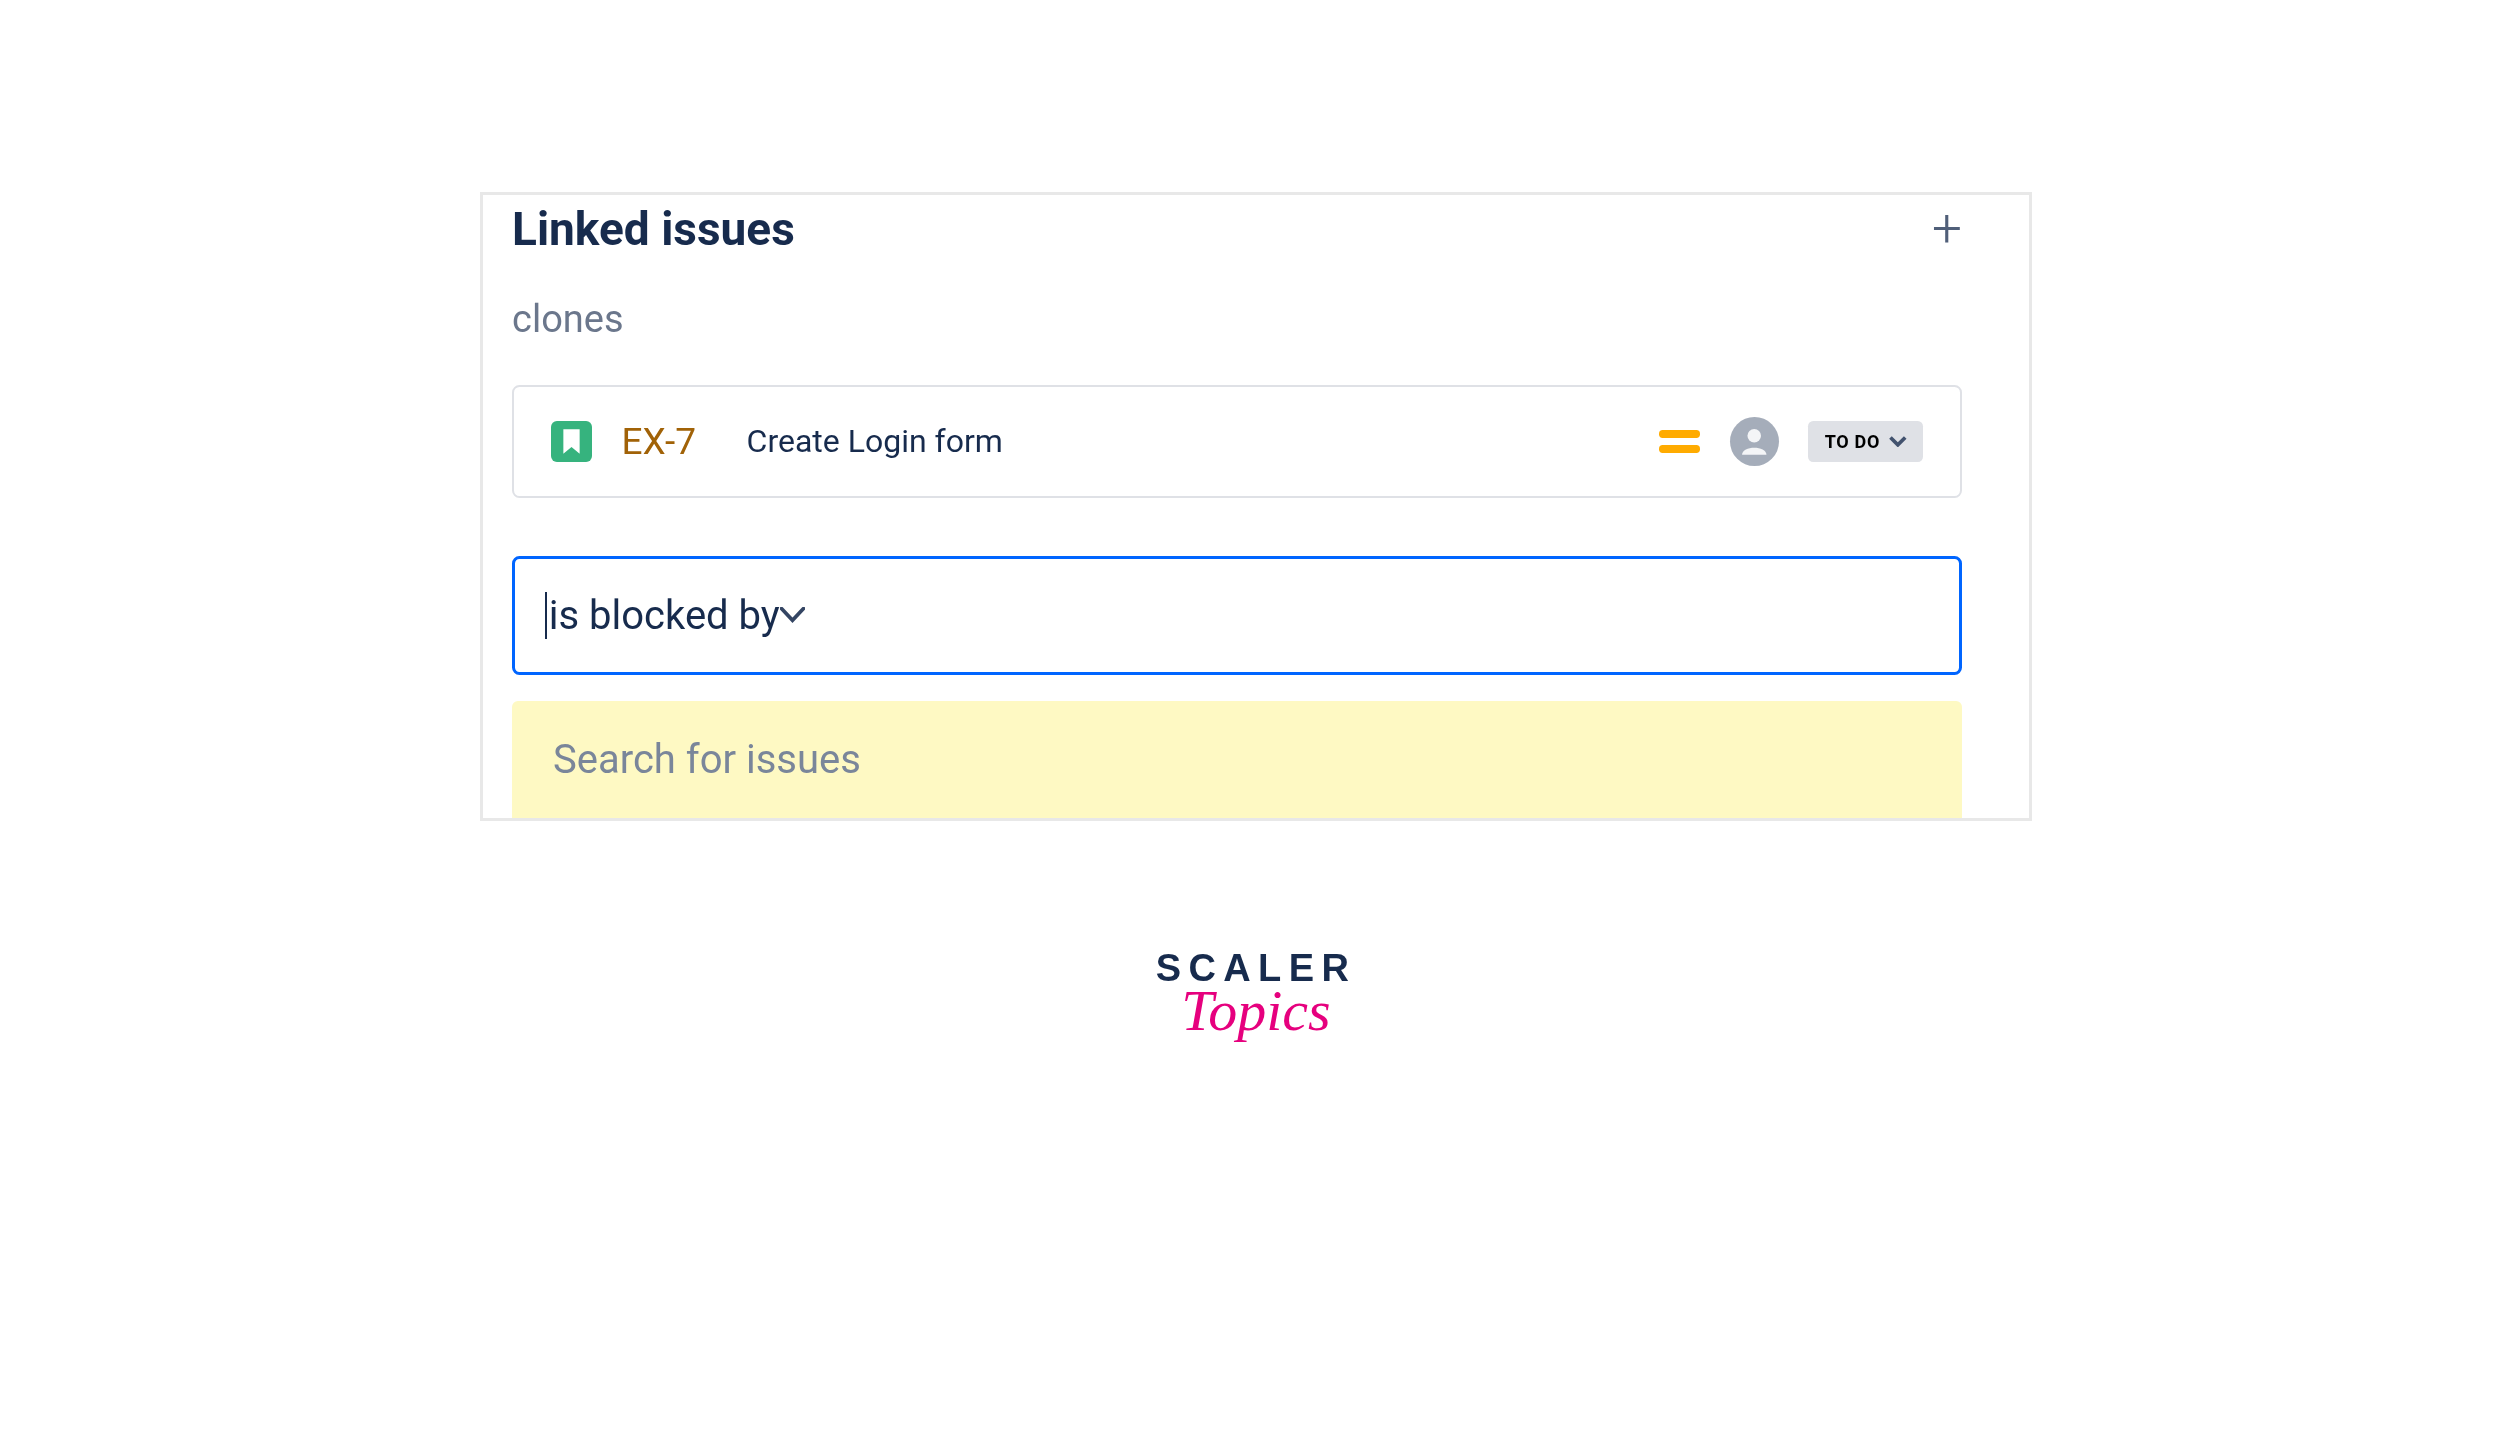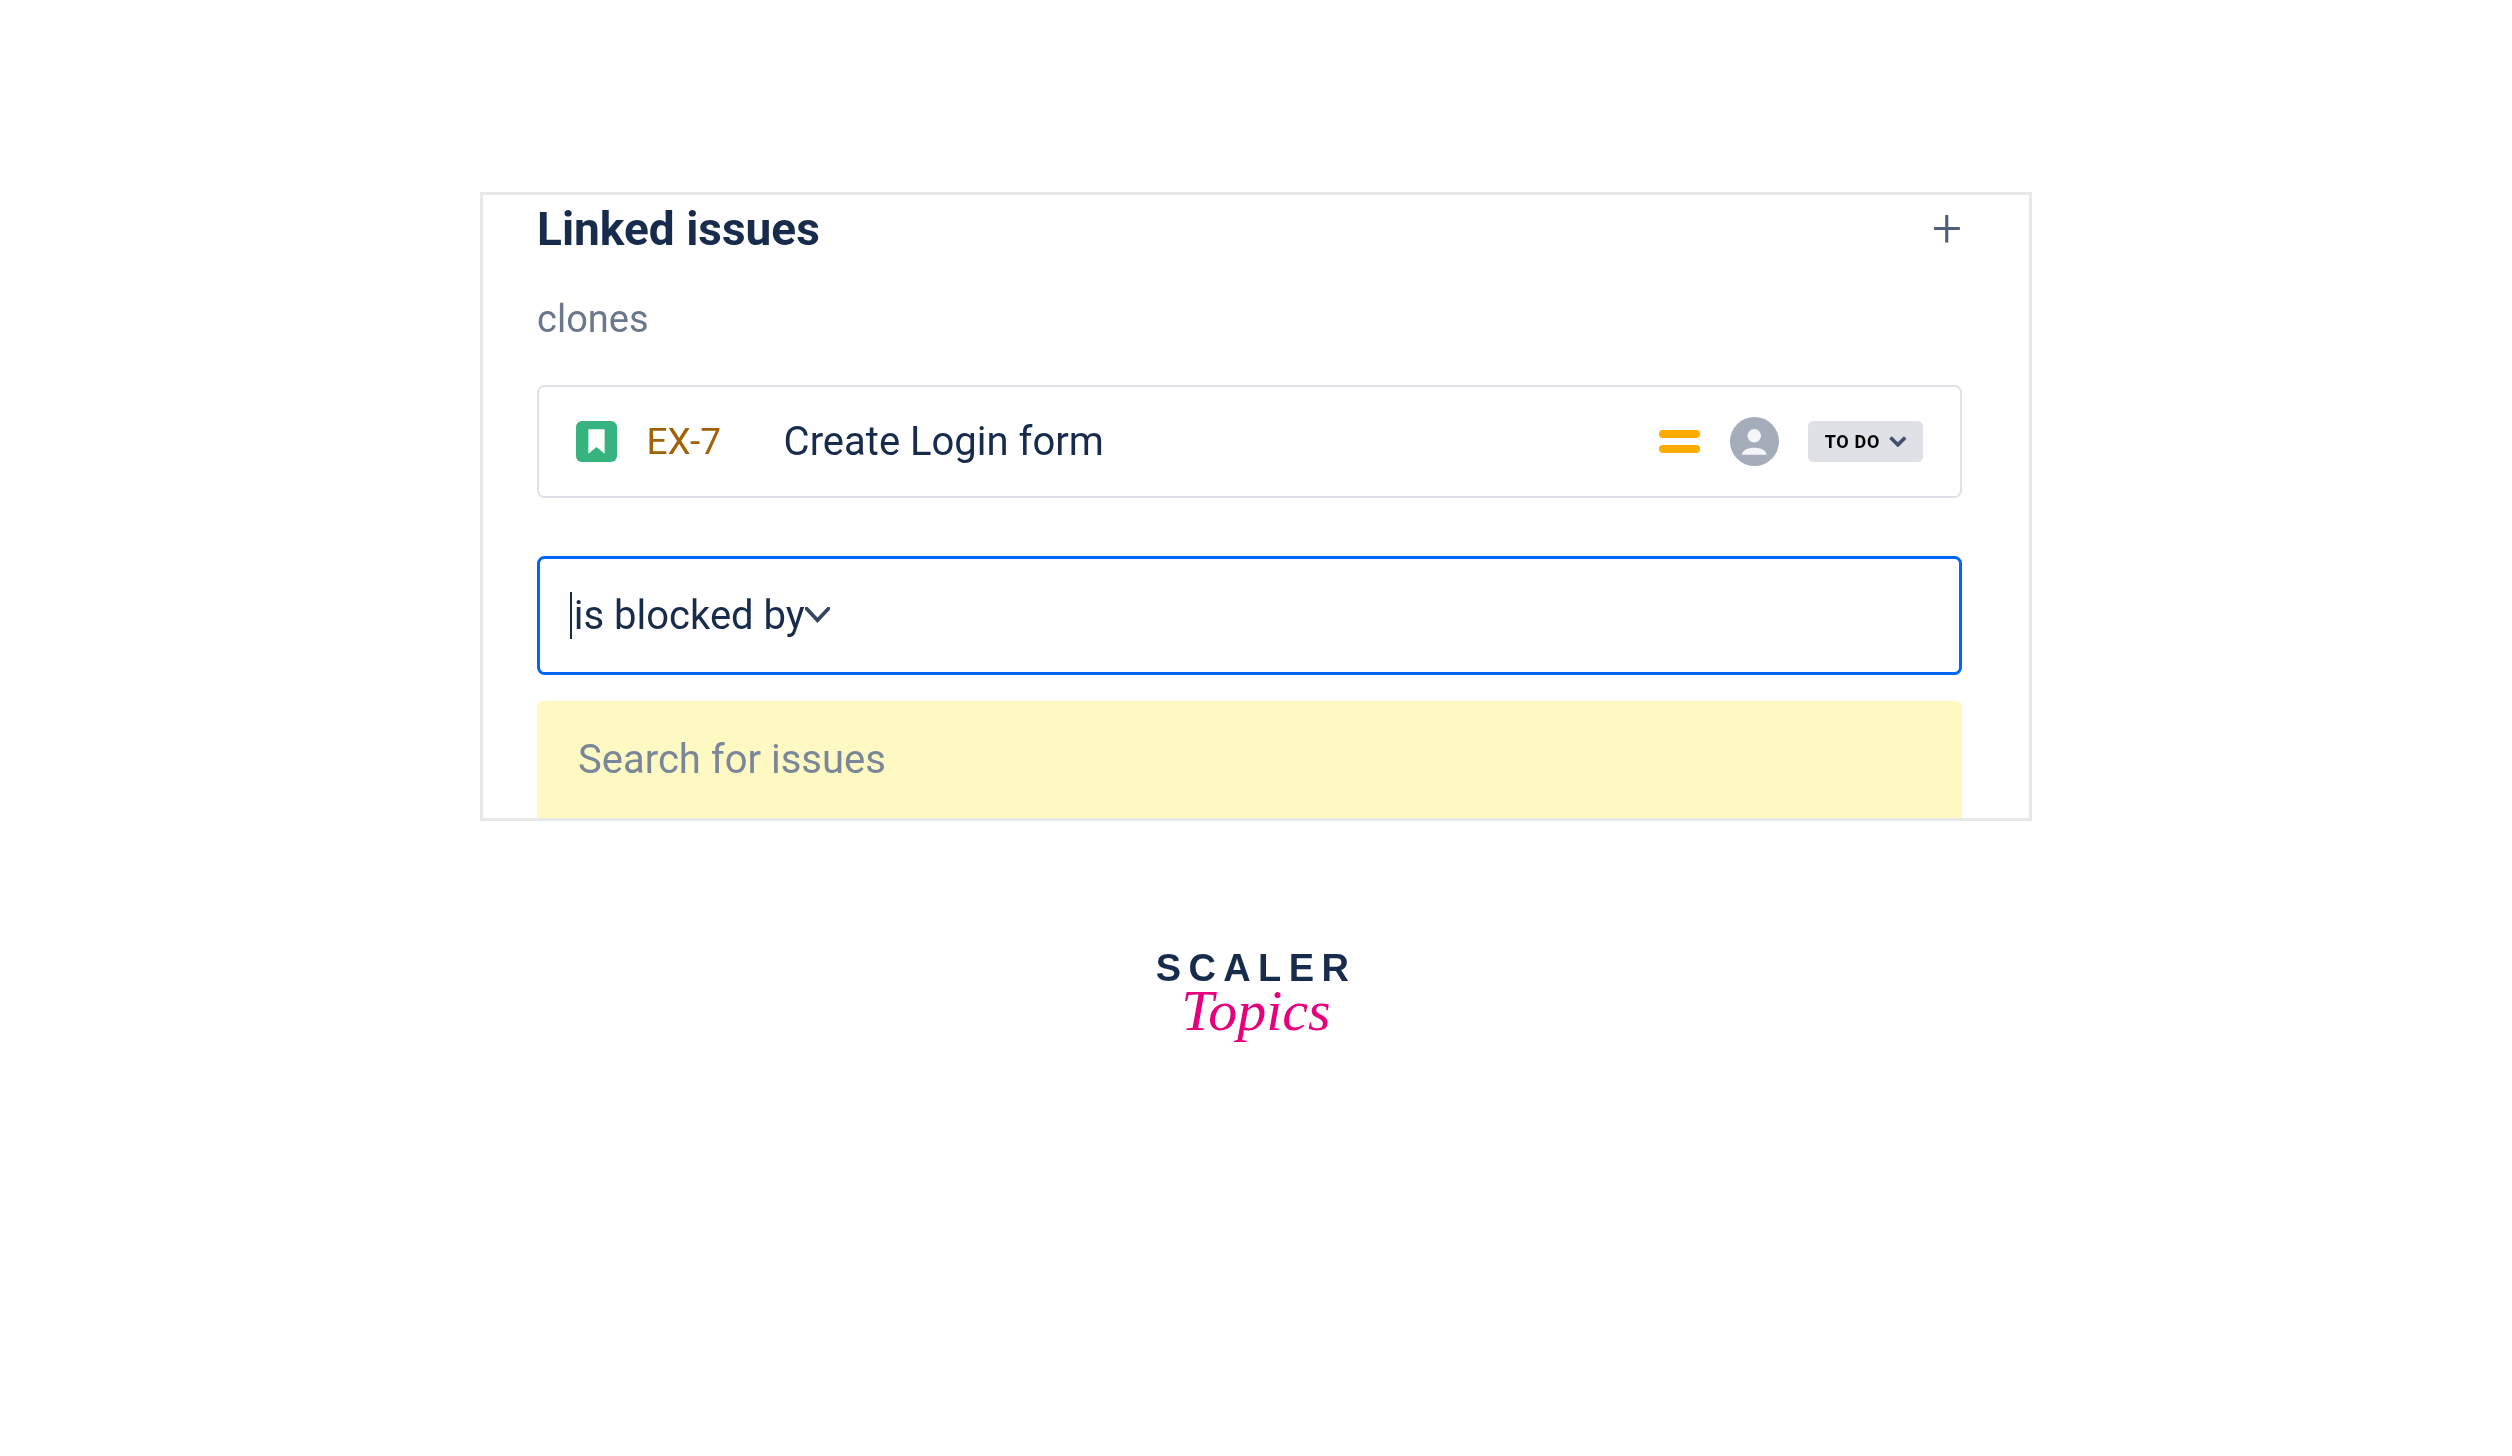--- a/index.html
+++ b/index.html
@@ -14,21 +14,21 @@
       height: 1456px;
       display: flex;
       flex-direction: column;
       align-items: center;
       padding-top: 192px;
     }
     .panel {
       width: 1552px;
       border: 3px solid #e8e8e8;
       background: #ffffff;
-      padding: 0 67px 0 54px;
+      padding: 0 67px 0 29px;
       position: relative;
     }
     .panel-header {
       display: flex;
       justify-content: space-between;
       align-items: center;
       padding-top: 7.4px;
       margin-bottom: 41px;
     }
     .panel-title {
@@ -71,24 +71,24 @@
       width: 19px;
       height: 25px;
       fill: #ffffff;
     }
     .issue-key {
       font-size: 37px;
       color: #a16207;
       font-weight: 400;
     }
     .issue-summary {
-      font-size: 40px;
+      font-size: 32px;
       color: #172b4d;
       flex: 1;
-      margin-left: 33px;
+      margin-left: 21px;
     }
     .priority-icon {
       display: flex;
       flex-direction: column;
       gap: 7.4px;
       margin-left: auto;
     }
     .priority-bar {
       width: 41px;
       height: 7.4px;

